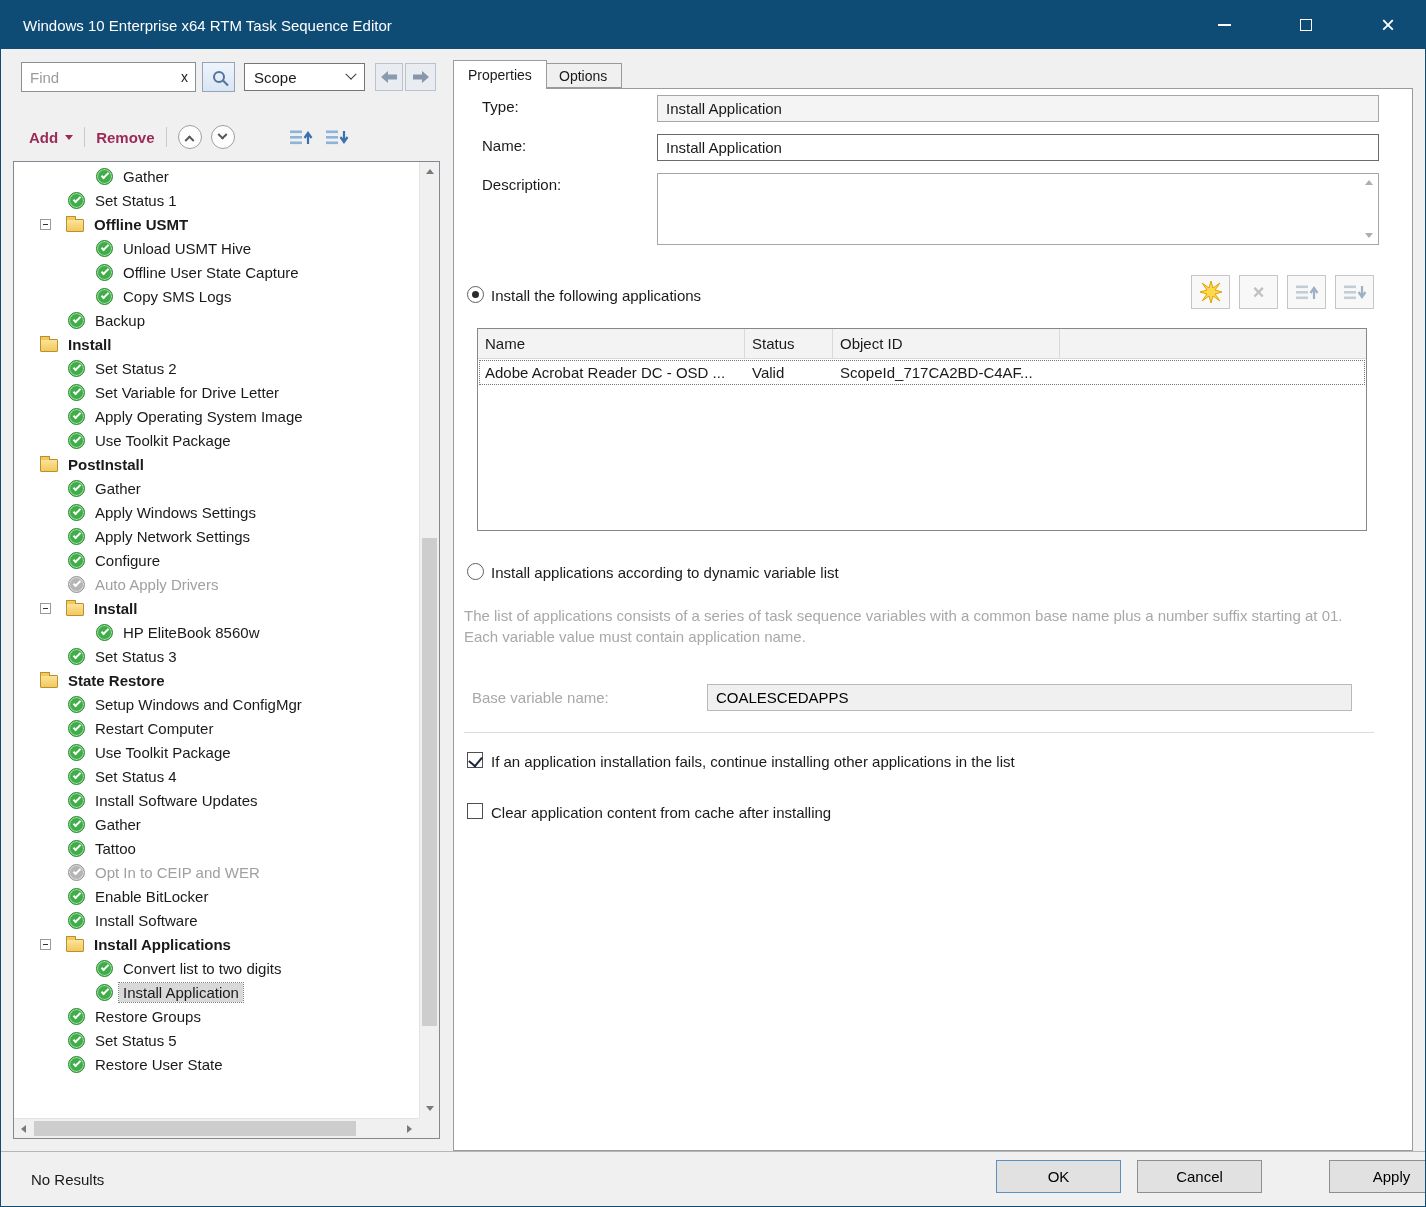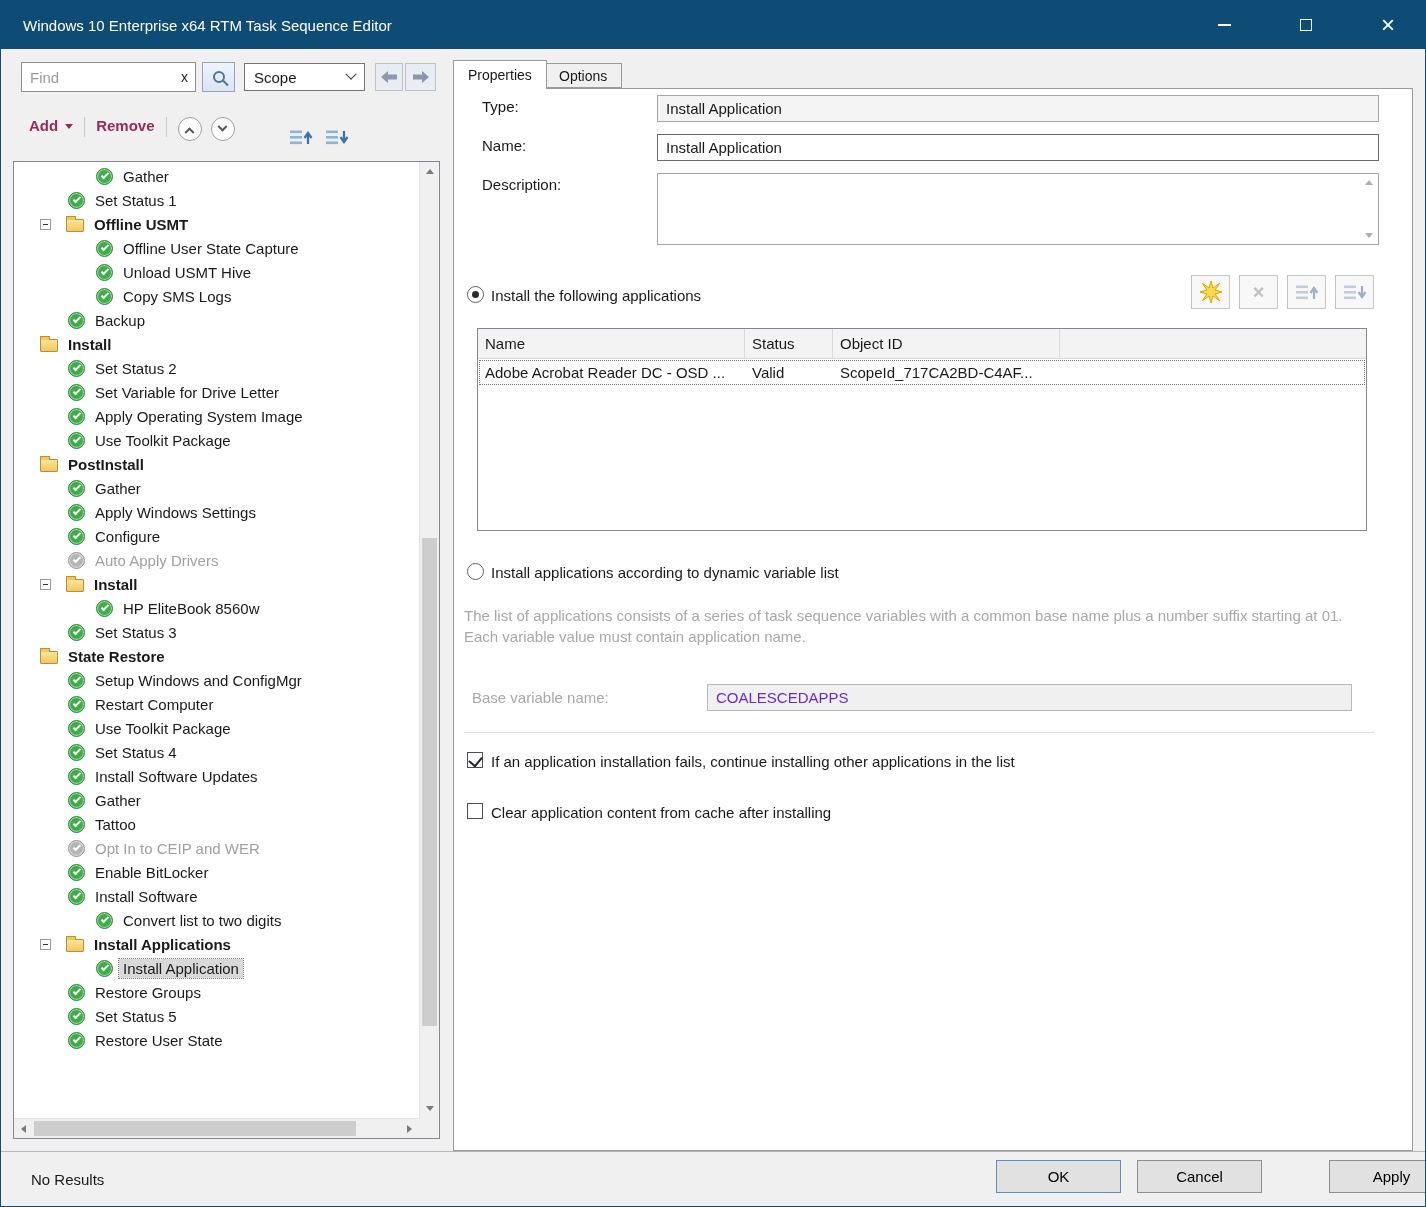--- a/index.html
+++ b/index.html
@@ -25,21 +25,21 @@
   .find-clear { position:absolute; right:7px; top:50%; transform:translateY(-50%); font-size:14px; color:#222; cursor:pointer; }
   .search-btn { position:absolute; left:201px; top:13px; width:33px; height:30px; border:1px solid #93a5bb; background:linear-gradient(#eef4fb,#d9e5f3); display:flex; align-items:center; justify-content:center; }
   .mag { position:relative; width:12px; height:12px; border:2px solid #51749c; border-radius:50%; display:block; }
   .mag::after { content:""; position:absolute; width:7px; height:2px; background:#51749c; transform:rotate(45deg); right:-6px; bottom:-3px; }
   .scope-combo { position:absolute; left:243px; top:14px; width:121px; height:28px; border:1px solid #767676; background:#fff; display:flex; align-items:center; justify-content:space-between; padding:0 9px; cursor:default; }
   .combo-chevron { width:8px; height:8px; border-right:1.6px solid #3d3d3d; border-bottom:1.6px solid #3d3d3d; transform:rotate(45deg) translate(-2px,-2px); }
   .nav-btn { position:absolute; top:14px; height:28px; border:1px solid #b9c2ce; background:#e9edf2; display:flex; align-items:center; justify-content:center; }
   .nav-btn.back { left:374px; width:28px; }
   .nav-btn.fwd { left:404px; width:31px; }
 
-  .tree-toolbar { position:absolute; left:0; top:68px; right:0; height:40px; display:flex; align-items:flex-start; padding-left:28px; }
+  .tree-toolbar { position:absolute; left:0; top:68px; right:0; height:40px; display:flex; align-items:center; padding-left:28px; }
   .tb-link { color:var(--accent,#9c2a57); font-size:15px; font-weight:600; display:inline-flex; align-items:center; gap:7px; cursor:pointer; }
   .caret { width:0; height:0; border:4px solid transparent; border-top:5px solid var(--accent,#9c2a57); margin-top:5px; }
   .tb-sep { width:1px; height:20px; background:#c9c9c9; margin:0 11px; }
   .circle-btn { width:24px; height:24px; border:1px solid #9aa0a8; border-radius:50%; background:#fdfdfd; display:inline-flex; align-items:center; justify-content:center; margin-right:9px; cursor:pointer; }
   .chev-up { width:7px; height:7px; border-left:2px solid #555; border-top:2px solid #555; transform:rotate(45deg) translate(2px,2px); }
   .chev-down { width:7px; height:7px; border-right:2px solid #555; border-bottom:2px solid #555; transform:rotate(45deg) translate(-2px,-2px); }
   .reorder-group { position:absolute; right:16px; top:0; height:40px; display:flex; align-items:center; gap:12px; }
   .reorder-btn { display:inline-flex; align-items:center; justify-content:center; cursor:pointer; }
 
   .tree-box { position:absolute; left:12px; top:112px; width:427px; height:978px; border:1px solid #828790; background:#fff; }
@@ -97,21 +97,21 @@
   .del-glyph { font-size:20px; font-weight:700; color:#c0c0c0; line-height:1; }
 
   .app-table { position:absolute; left:23px; top:239px; width:890px; height:203px; border:1px solid #828790; background:#fff; overflow:hidden; }
   .app-header { display:grid; grid-template-columns:267px 88px 227px 1fr; height:30px; background:#f3f3f3; border-bottom:1px solid #d9d9d9; }
   .hcell { display:flex; align-items:center; padding:0 7px; border-right:1px solid #d9d9d9; font-size:15px; }
   .app-row { display:grid; grid-template-columns:267px 88px 227px 1fr; height:27px; outline:1px dotted #777; outline-offset:-2px; }
   .app-row .cell { display:flex; align-items:center; padding:0 7px; font-size:15px; white-space:nowrap; overflow:hidden; }
 
   .dyn-help { position:absolute; left:10px; top:516px; width:912px; color:#a8a8a8; font-size:15px; line-height:21px; }
   .muted { color:#a8a8a8; }
-  .base-field { left:253px; top:595px; width:645px; height:27px; background:#f0f0f0; border-color:#b9b9b9; color:#6d28d9; }
+  .base-field { left:253px; top:595px; width:645px; height:27px; background:#f0f0f0; border-color:#b9b9b9; color:#000000; }
   .hr { position:absolute; left:10px; top:643px; width:910px; border-top:1px solid #dcdcdc; }
 
   .cb { position:absolute; width:16px; height:16px; border:1px solid #4f4f4f; background:#fff; }
   .cb.checked::after { content:""; position:absolute; left:3px; top:1px; width:7px; height:10px; border:solid #17233d; border-width:0 2px 2px 0; transform:rotate(40deg); }
 
   
   .footer { position:absolute; left:0; right:0; top:1150px; bottom:0; background:#f0f0f0; border-top:1px solid #b6b6b6; }
   .status { position:absolute; left:30px; top:0; height:100%; display:flex; align-items:center; font-size:15px; }
   .btn { position:absolute; top:8px; width:125px; height:33px; background:#e1e1e1; border:1px solid #8f8f8f; font-size:15px; font-family:inherit; cursor:pointer; }
   .btn.ok { left:995px; border-color:#5c90c0; }
@@ -215,28 +215,28 @@
             <span style="flex: 0 0 auto; width: 26px;"></span>
             <span class="expander on"></span>
             <span class="ticon folder"></span>
             <span class="tlabel bold">Offline USMT</span>
           </div>
           <div class="tree-row">
             <span style="flex: 0 0 auto; width: 82px;"></span>
             <span class="ticon check">
               <i class="ck"></i>
             </span>
+            <span class="tlabel">Unload USMT Hive</span>
+          </div>
+          <div class="tree-row">
+            <span style="flex: 0 0 auto; width: 82px;"></span>
+            <span class="ticon check">
+              <i class="ck"></i>
+            </span>
             <span class="tlabel">Offline User State Capture</span>
-          </div>
-          <div class="tree-row">
-            <span style="flex: 0 0 auto; width: 82px;"></span>
-            <span class="ticon check">
-              <i class="ck"></i>
-            </span>
-            <span class="tlabel">Unload USMT Hive</span>
           </div>
           <div class="tree-row">
             <span style="flex: 0 0 auto; width: 82px;"></span>
             <span class="ticon check">
               <i class="ck"></i>
             </span>
             <span class="tlabel">Copy SMS Logs</span>
           </div>
           <div class="tree-row">
             <span style="flex: 0 0 auto; width: 54px;"></span>
@@ -289,20 +289,27 @@
               <i class="ck"></i>
             </span>
             <span class="tlabel">Gather</span>
           </div>
           <div class="tree-row">
             <span style="flex: 0 0 auto; width: 54px;"></span>
             <span class="ticon check">
               <i class="ck"></i>
             </span>
             <span class="tlabel">Apply Windows Settings</span>
+          </div>
+          <div class="tree-row">
+            <span style="flex: 0 0 auto; width: 54px;"></span>
+            <span class="ticon check">
+              <i class="ck"></i>
+            </span>
+            <span class="tlabel">Apply Network Settings</span>
           </div>
           <div class="tree-row">
             <span style="flex: 0 0 auto; width: 54px;"></span>
             <span class="ticon check">
               <i class="ck"></i>
             </span>
             <span class="tlabel">Configure</span>
           </div>
           <div class="tree-row disabled">
             <span style="flex: 0 0 auto; width: 54px;"></span>
@@ -400,31 +407,31 @@
             <span class="tlabel">Enable BitLocker</span>
           </div>
           <div class="tree-row">
             <span style="flex: 0 0 auto; width: 54px;"></span>
             <span class="ticon check">
               <i class="ck"></i>
             </span>
             <span class="tlabel">Install Software</span>
           </div>
           <div class="tree-row">
-            <span style="flex: 0 0 auto; width: 82px;"></span>
-            <span class="ticon check">
-              <i class="ck"></i>
-            </span>
-            <span class="tlabel">Convert list to two digits</span>
-          </div>
-          <div class="tree-row">
             <span style="flex: 0 0 auto; width: 26px;"></span>
             <span class="expander on"></span>
             <span class="ticon folder"></span>
             <span class="tlabel bold">Install Applications</span>
+          </div>
+          <div class="tree-row">
+            <span style="flex: 0 0 auto; width: 82px;"></span>
+            <span class="ticon check">
+              <i class="ck"></i>
+            </span>
+            <span class="tlabel">Convert list to two digits</span>
           </div>
           <div class="tree-row selected">
             <span style="flex: 0 0 auto; width: 82px;"></span>
             <span class="ticon check">
               <i class="ck"></i>
             </span>
             <span class="tlabel">Install Application</span>
           </div>
           <div class="tree-row">
             <span style="flex: 0 0 auto; width: 54px;"></span>

